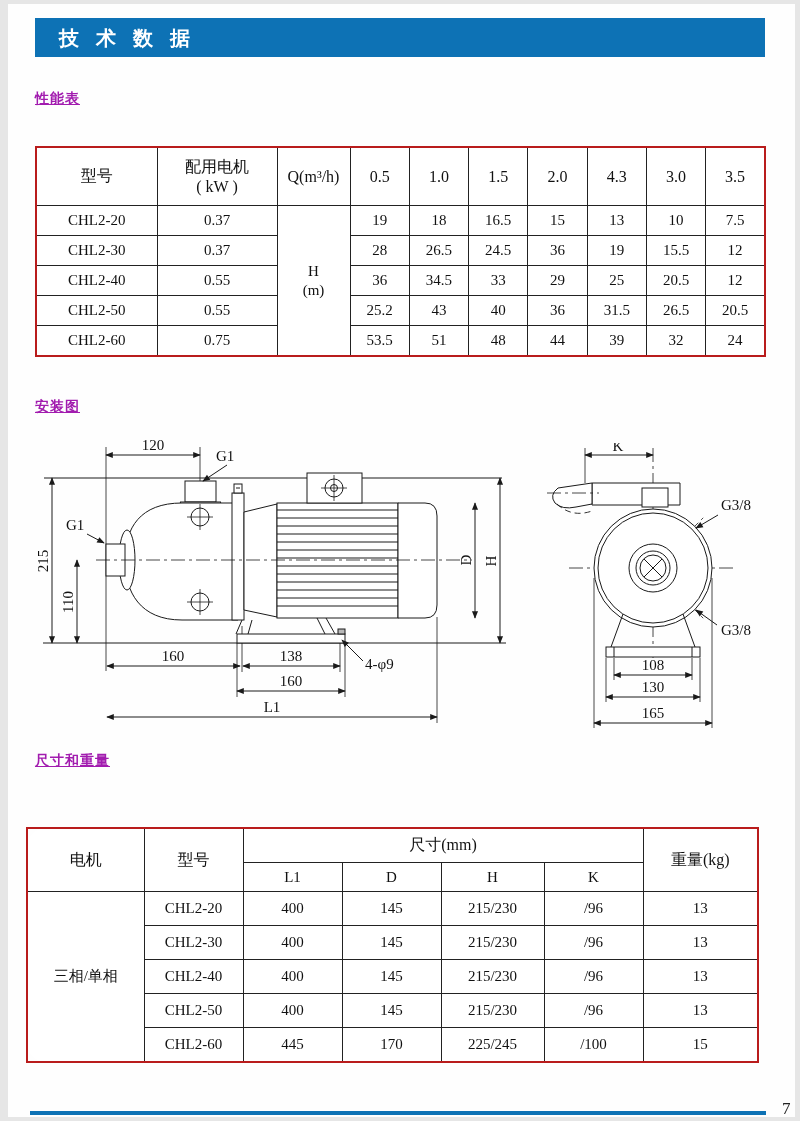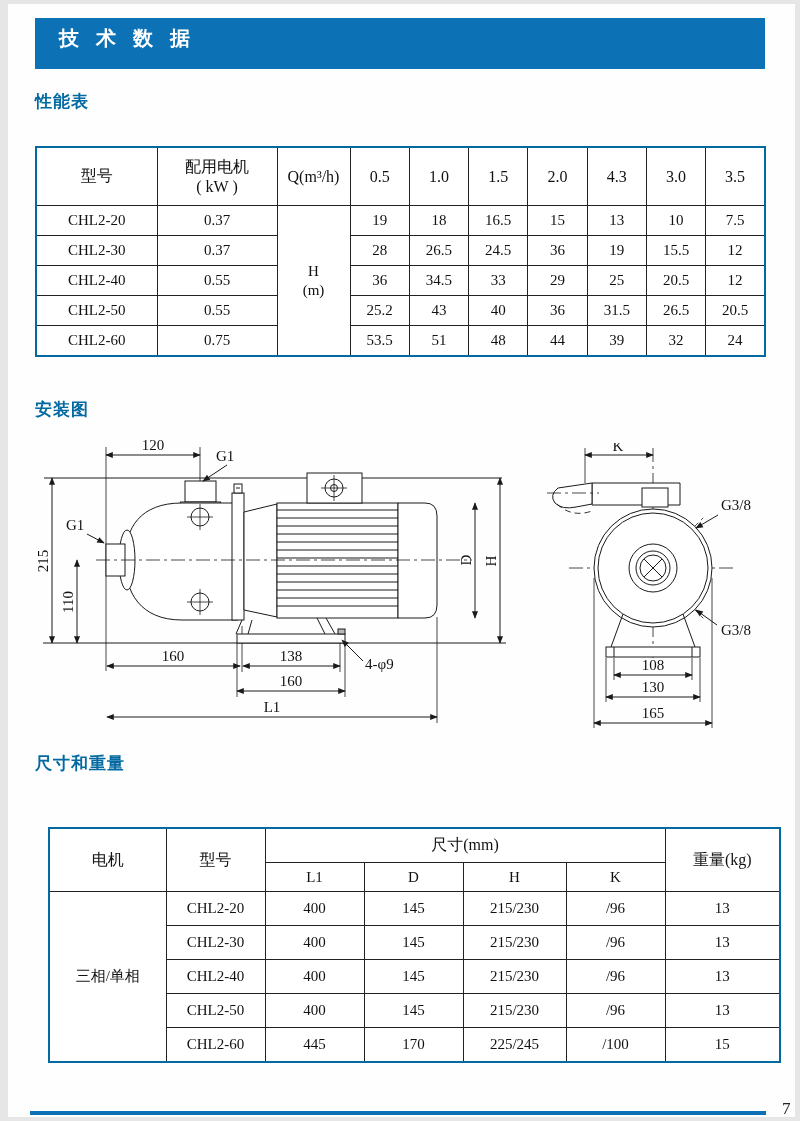--- a/index.html
+++ b/index.html
@@ -1,38 +1,38 @@
 <!DOCTYPE html>
 <html><head>
 <meta charset="utf-8">
 <style>
   html,body { margin:0; padding:0; background:#d8d8d8; }
   .frame { position:relative; width:800px; height:1121px; background:#e6e6e6; overflow:hidden;
            font-family:"Liberation Serif",serif; }
   .paper { position:absolute; left:8px; top:4px; right:5px; bottom:4px; background:#fefefe; }
 
-  .banner { position:absolute; left:35px; top:18px; width:730px; height:51px;
+  .banner { position:absolute; left:35px; top:18px; width:730px; height:39px;
             color:#fff; font-family:"DejaVu Sans","Liberation Sans",sans-serif;
             font-weight:bold; font-size:20px; line-height:40px; letter-spacing:5px;
             padding-left:24px; box-sizing:border-box; }
-  .sechead { position:absolute; left:35px; color:#0369a1;
+  .sechead { position:absolute; left:35px; color:#a21caf;
              font-family:"DejaVu Sans","Liberation Sans",sans-serif;
-             font-weight:bold; font-size:17px; letter-spacing:1px; }
+             font-weight:bold; font-size:14px; letter-spacing:1px;text-decoration:underline; }
   #h-perf { top:90px; }
   #h-inst { top:398px; }
   #h-dims { top:752px; }
 
   table.dt { position:absolute; border-collapse:collapse; table-layout:fixed;
              background:#fff; text-align:center; color:#111;
-             border:2px solid #0369a1; }
+             border:2px solid #b91c1c; }
   table.dt th, table.dt td { border:1px solid #222; font-weight:normal; padding:0; }
   .perf { left:35px; top:146px; width:731px; }
   .perf th { height:57px; font-size:16px; }
   .perf td { height:29px; font-size:15px; }
-  .dims { left:48px; top:827px; width:731px;border-radius:23px; }
+  .dims { left:26px; top:827px; width:731px;border-radius:23px; }
   .dims tr.r1 th { height:33px; font-size:16px; }
   .dims tr.r2 th { height:28px; font-size:15px; }
   .dims td { height:33px; font-size:15px; }
   .two-line { line-height:1.25; }
 
   .drawing { position:absolute; }
   #svg-side { left:30px; top:440px; }
   #svg-end  { left:545px; top:443px; }
   .ln  { stroke:#1a1a1a; stroke-width:1; fill:none; }
   .ext { stroke:#1a1a1a; stroke-width:0.8; fill:none; }

